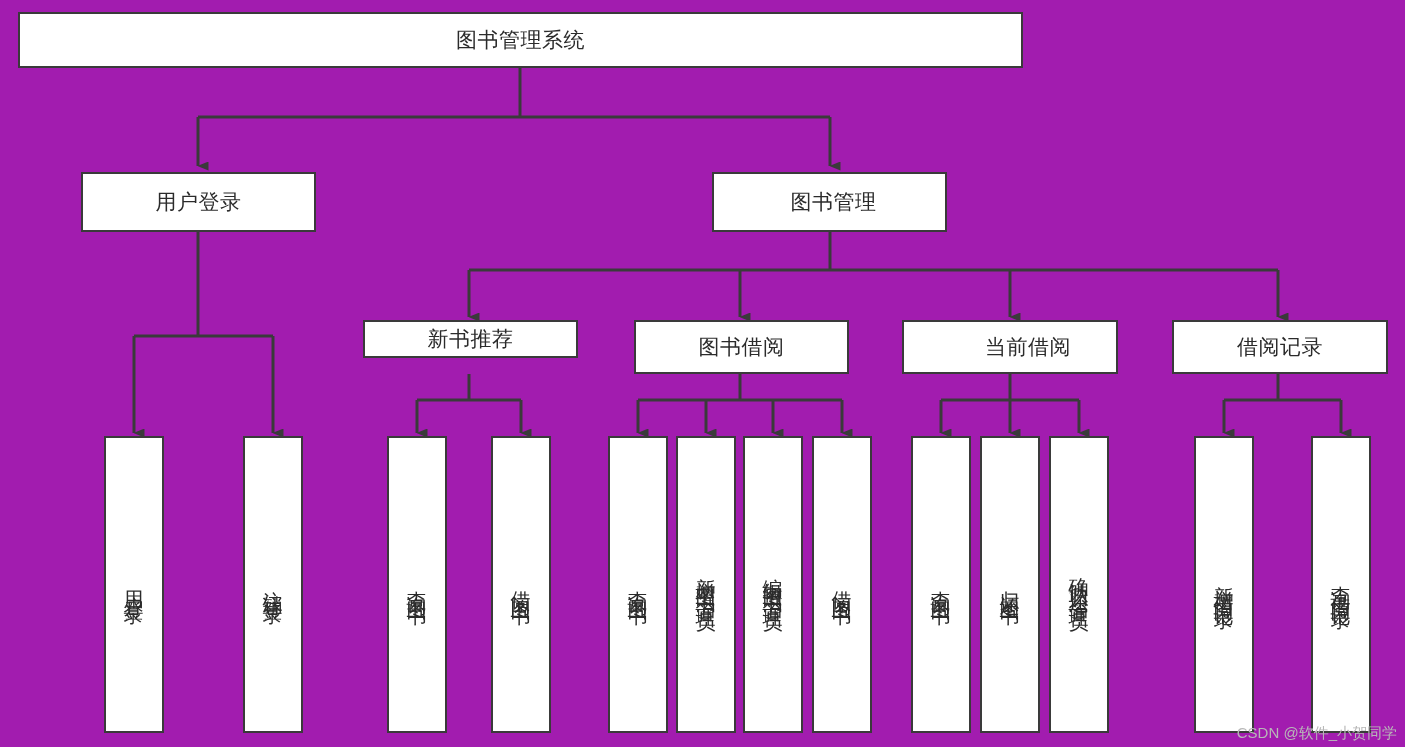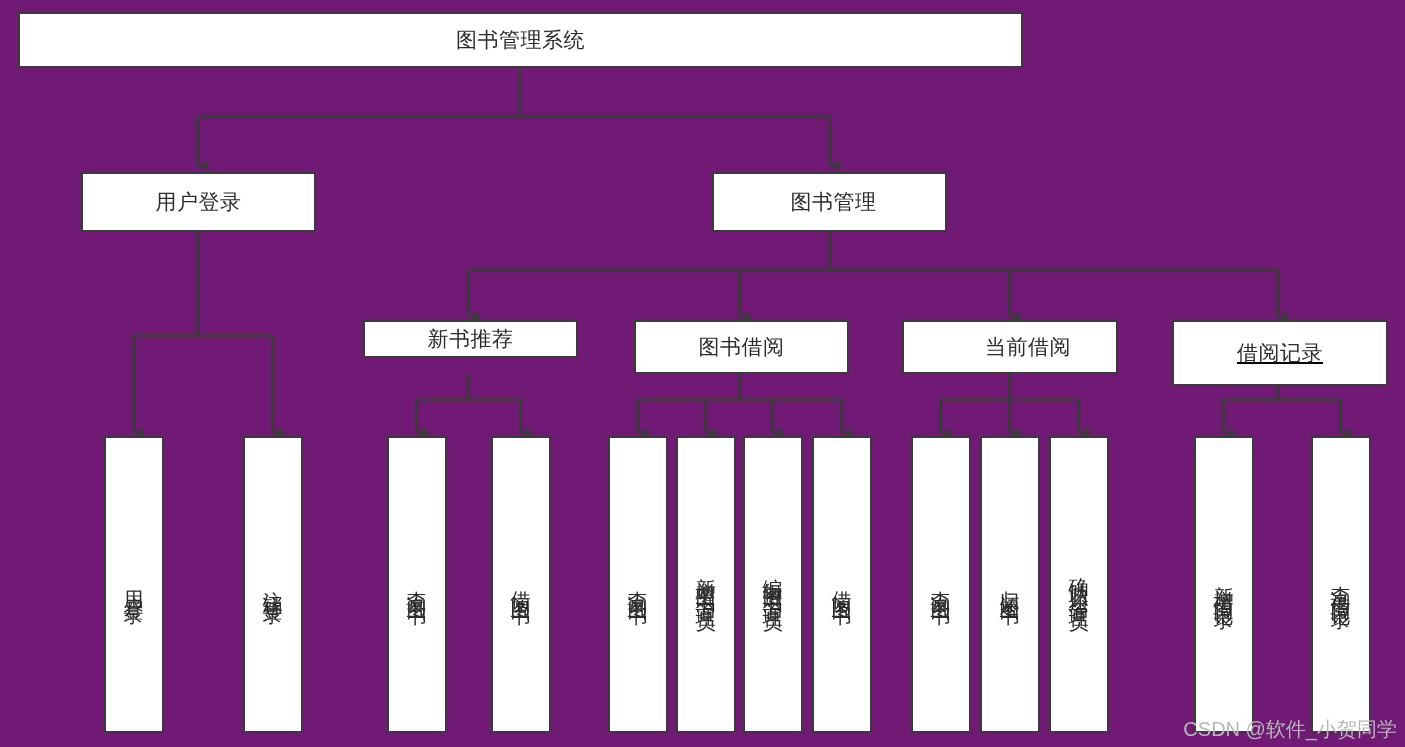--- a/index.html
+++ b/index.html
@@ -8,21 +8,21 @@
     padding: 0;
     background: #ffffff;
   }
   body {
     font-family: "Liberation Sans", "DejaVu Sans", sans-serif;
   }
   #diagram-root {
     position: relative;
     width: 1405px;
     height: 747px;
-    background: #701a75;
+    background: #a21caf;
     overflow: hidden;
   }
   svg.diagram-canvas {
     position: absolute;
     left: 0;
     top: 0;
     width: 1405px;
     height: 747px;
   }
   .node-box {
@@ -48,21 +48,21 @@
     writing-mode: vertical-rl;
     text-orientation: upright;
     letter-spacing: 5px;
     line-height: 1.0;
     white-space: nowrap;
   }
   .watermark {
     position: absolute;
     right: 8px;
     bottom: 4px;
-    font-size: 20px;
+    font-size: 15px;
     color: #b8b8b8;
     white-space: nowrap;
     pointer-events: none;
   }
 </style>
 </head>
 <body>
 
 <div id="diagram-root">
 
@@ -142,21 +142,21 @@
 
   <div class="node-box" style="left:363px; top:320px; width:215px; height:38px;">
     <span class="node-label-h">新书推荐</span>
   </div>
   <div class="node-box" style="left:634px; top:320px; width:215px; height:54px;justify-content:center;">
     <span class="node-label-h">图书借阅</span>
   </div>
   <div class="node-box" style="left:902px; top:320px; width:216px; height:54px;padding-left:36px;">
     <span class="node-label-h">当前借阅</span>
   </div>
-  <div class="node-box" style="left:1172px; top:320px; width:216px; height:66px;text-decoration:underline;">
+  <div class="node-box" style="left:1172px; top:320px; width:216px; height:54px;">
     <span class="node-label-h">借阅记录</span>
   </div>
 
   <div class="node-box" style="left:104px; top:436px; width:60px; height:297px;">
     <span class="node-label-v">用户登录</span>
   </div>
   <div class="node-box" style="left:243px; top:436px; width:60px; height:297px;">
     <span class="node-label-v">注销登录</span>
   </div>
 

